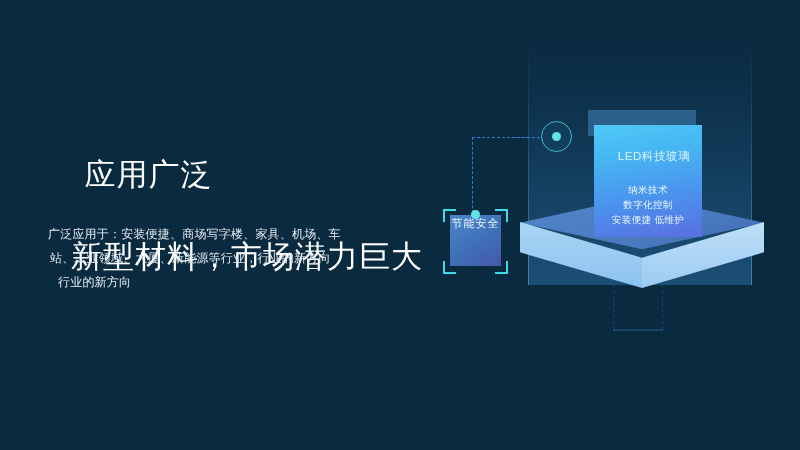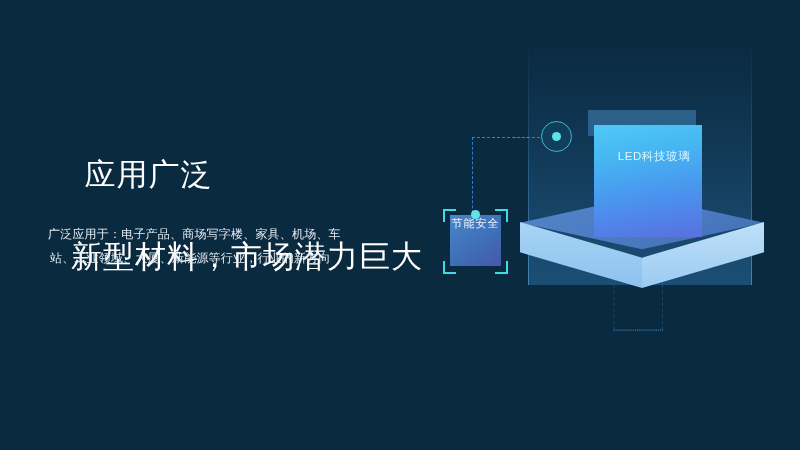--- a/index.html
+++ b/index.html
@@ -253,22 +253,23 @@
   <div class="beam"></div>
   <div class="beam-edge-l"></div>
   <div class="beam-edge-r"></div>
 
   <div class="headline">
     <span>应用广泛</span>
     <span class="l2">新型材料，市场潜力巨大</span>
   </div>
 
   <div class="body-copy">
-    <div>广泛应用于：电子产品、商场写字楼、家具、机场、车</div>
+    <div>广泛应用于：安装便捷、商场写字楼、家具、机场、车</div>
     <div class="ln2">站、工业领域、大厦、新能源等行业，行业的新方向</div>
+    <div class="ln3">行业的新方向</div>
   </div>
 
   <div class="dash-v"></div>
   <div class="dash-h"></div>
   <div class="dash-stub"></div>
 
   <div class="node-ring"></div>
   <div class="node-dot"></div>
 
   <div class="badge-wrap">
@@ -289,15 +290,20 @@
 
   <div class="slab">
     <div class="slab-top"></div>
     <div class="slab-face-l"></div>
     <div class="slab-face-r"></div>
   </div>
 
   <div class="panel-back"></div>
   <div class="panel-front">
     <div class="panel-title">LED科技玻璃</div>
+    <div class="panel-lines">
+      <div>纳米技术</div>
+      <div>数字化控制</div>
+      <div>安装便捷 低维护</div>
+    </div>
   </div>
 
 </div>
 
 </body></html>

